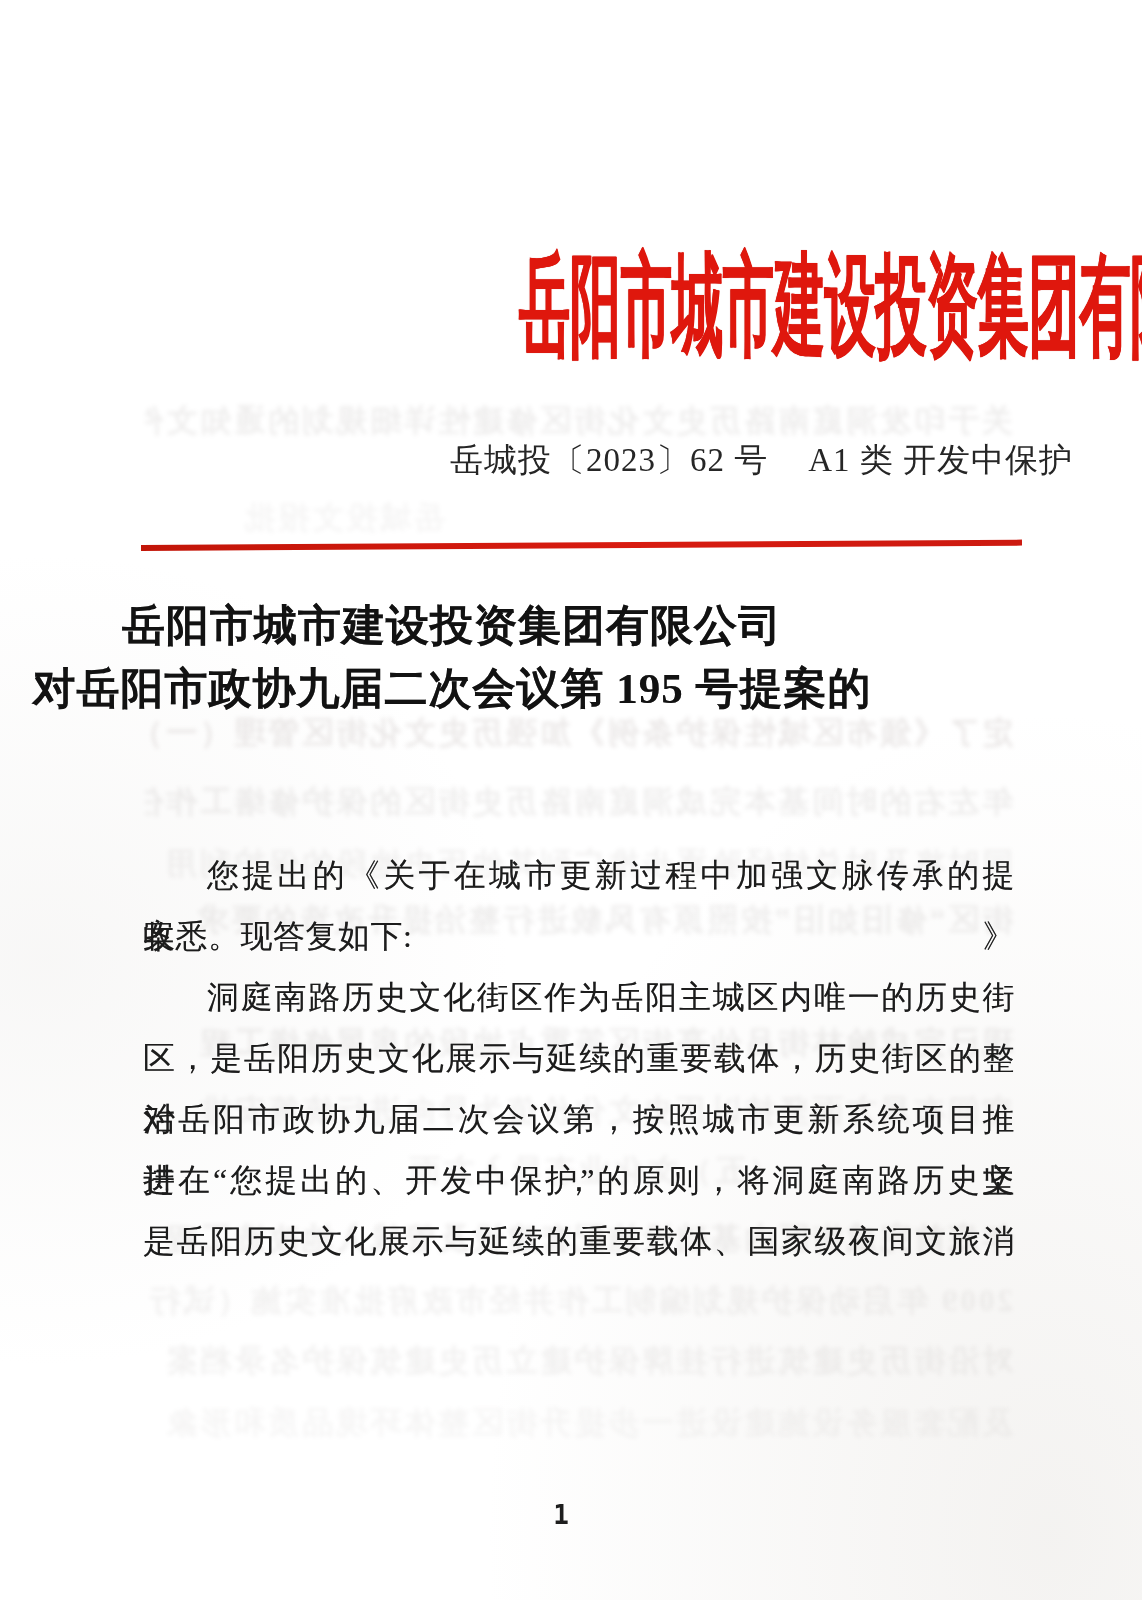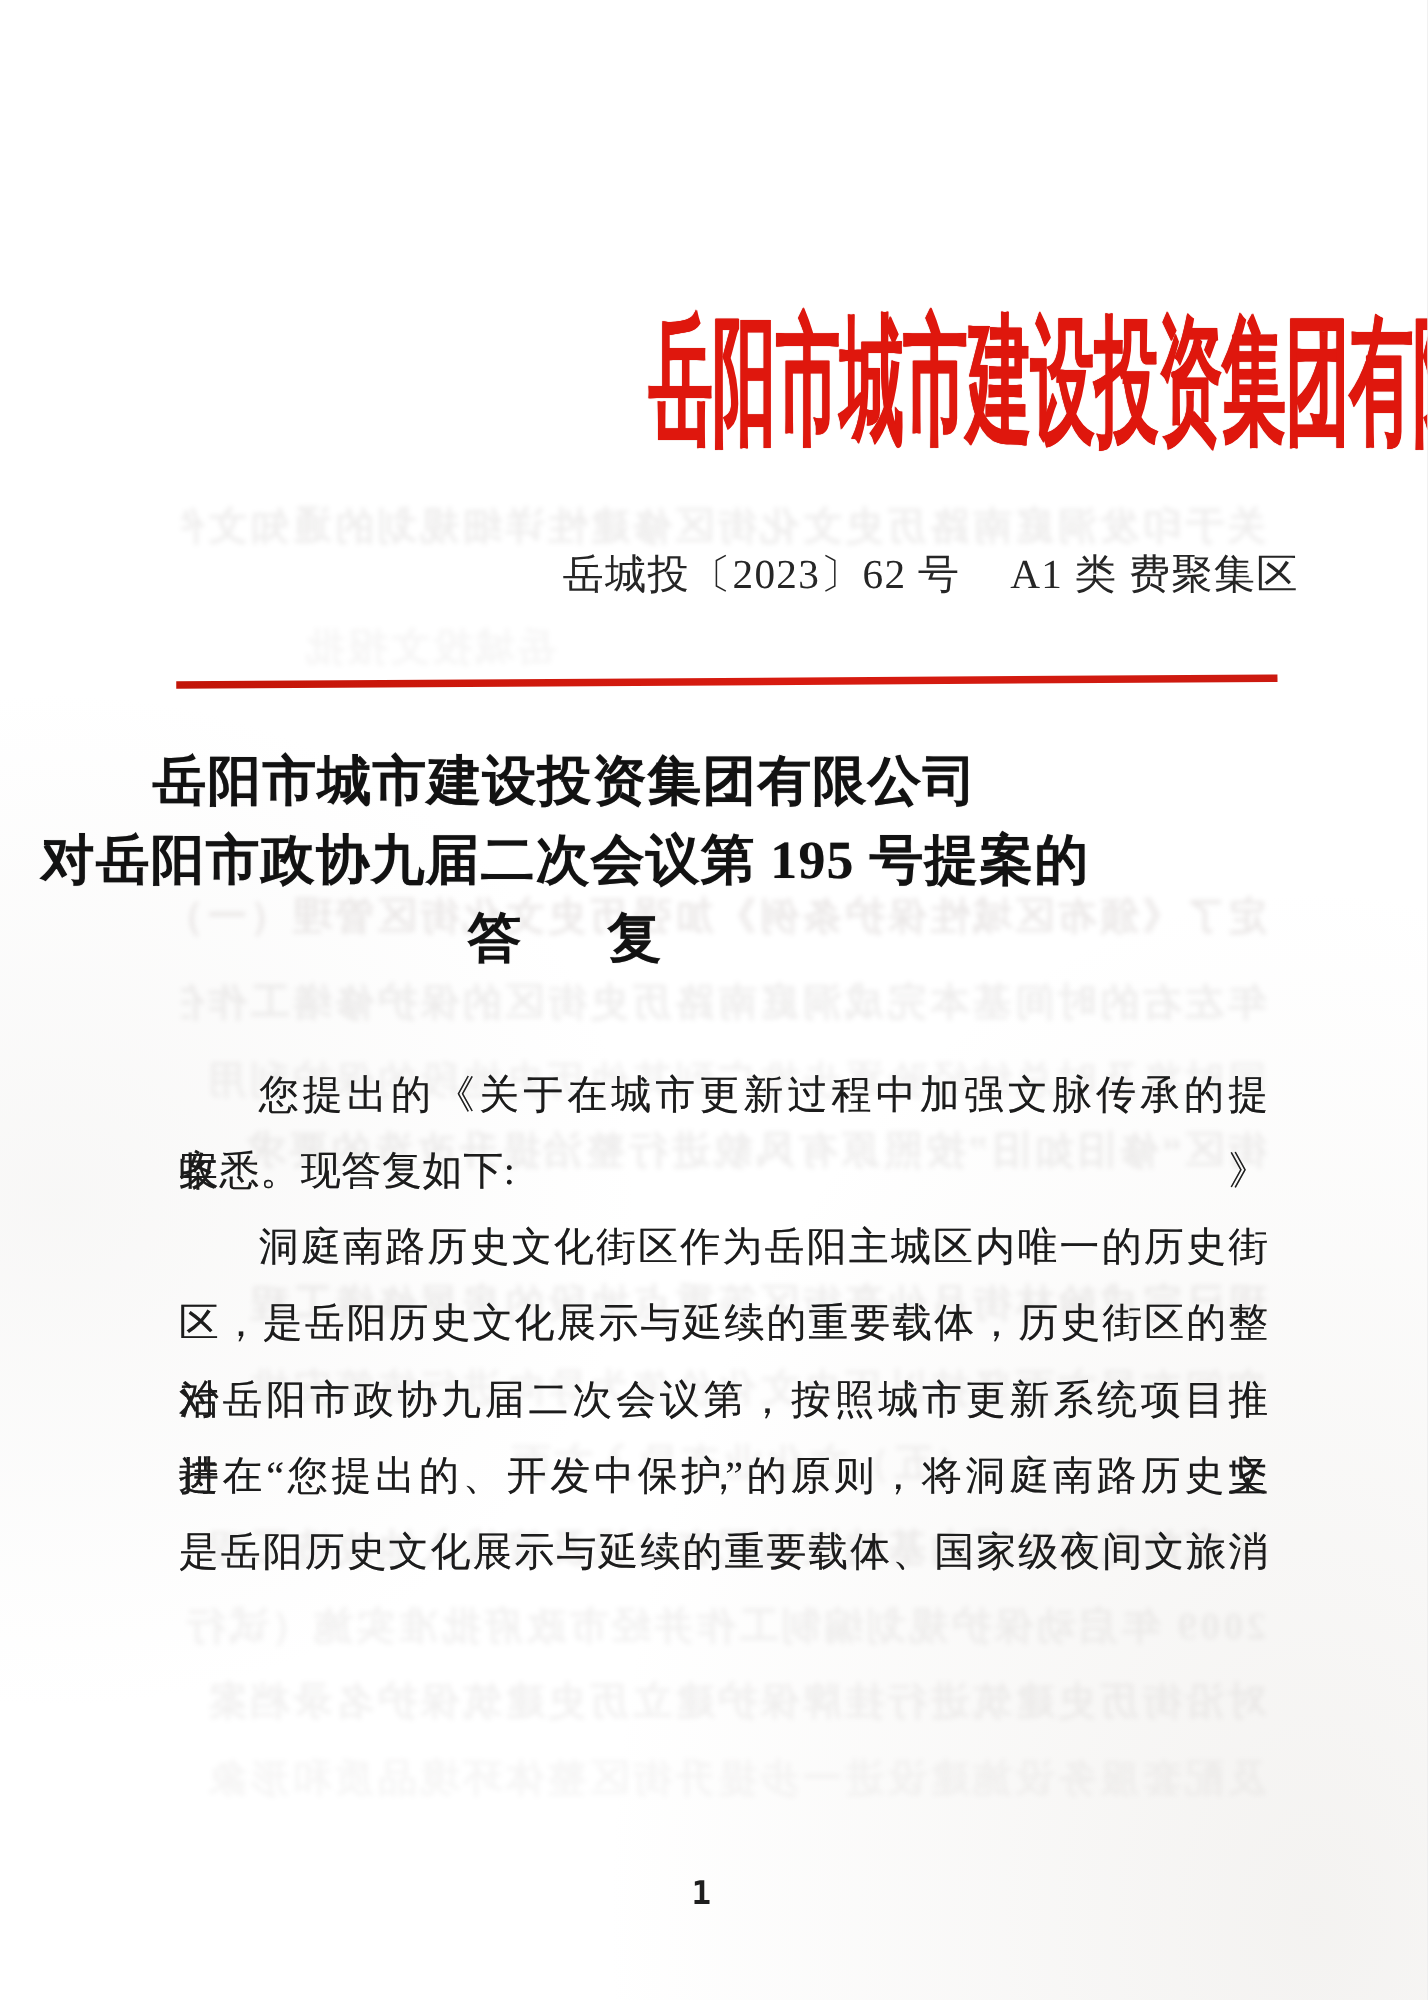--- a/index.html
+++ b/index.html
@@ -156,31 +156,28 @@
   <div class="ghost g-mid" style="top:1218px;">年底前完成街区内基础设施配套建设及管线入地改造工程</div>
   <div class="ghost g-light" style="top:1280px;">2009 年启动保护规划编制工作并经市政府批准实施（试行）</div>
   <div class="ghost g-light" style="top:1340px;">对沿街历史建筑进行挂牌保护建立历史建筑保护名录档案</div>
   <div class="ghost g-faint" style="top:1402px;">及配套服务设施建设进一步提升街区整体环境品质和形象</div>
 
   <div class="banner">
     <span class="banner-text">岳阳市城市建设投资集团有限公司文件</span>
   </div>
 
   <div class="docmeta">
-    <span>岳城投〔2023〕62 号</span><span class="meta-gap"></span><span>A1 类 费聚集区</span>
+    <span>岳城投〔2023〕62 号</span><span class="meta-gap"></span><span>A1 类 开发中保护</span>
   </div>
 
   <div class="redline"></div>
 
   <div class="title-block">
     <div>岳阳市城市建设投资集团有限公司</div>
     <div>对岳阳市政协九届二次会议第 195 号提案的</div>
-    <div>
-      <span>答</span><span class="t3gap"></span><span>复</span>
-    </div>
   </div>
 
   <div class="body-block">
     <div class="line fill indent">您提出的《关于在城市更新过程中加强文脉传承的提案》</div>
     <div class="line">收悉。现答复如下:</div>
     <div class="line fill indent">洞庭南路历史文化街区作为岳阳主城区内唯一的历史街</div>
     <div class="line fill">区，是岳阳历史文化展示与延续的重要载体，历史街区的整治</div>
     <div class="line fill">对岳阳市政协九届二次会议第，按照城市更新系统项目推进，坚</div>
     <div class="line fill">持在“您提出的、开发中保护”的原则，将洞庭南路历史文</div>
     <div class="line fill">是岳阳历史文化展示与延续的重要载体、国家级夜间文旅消</div>

